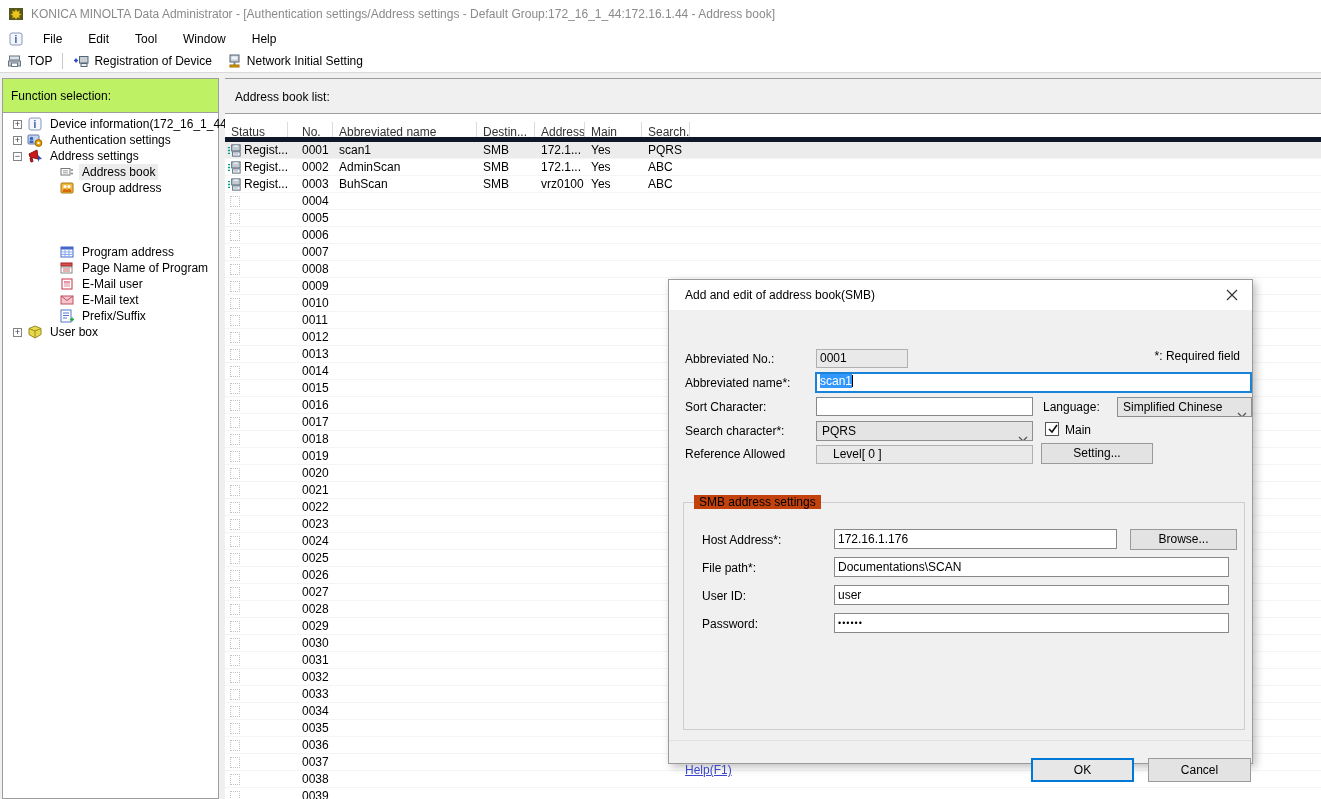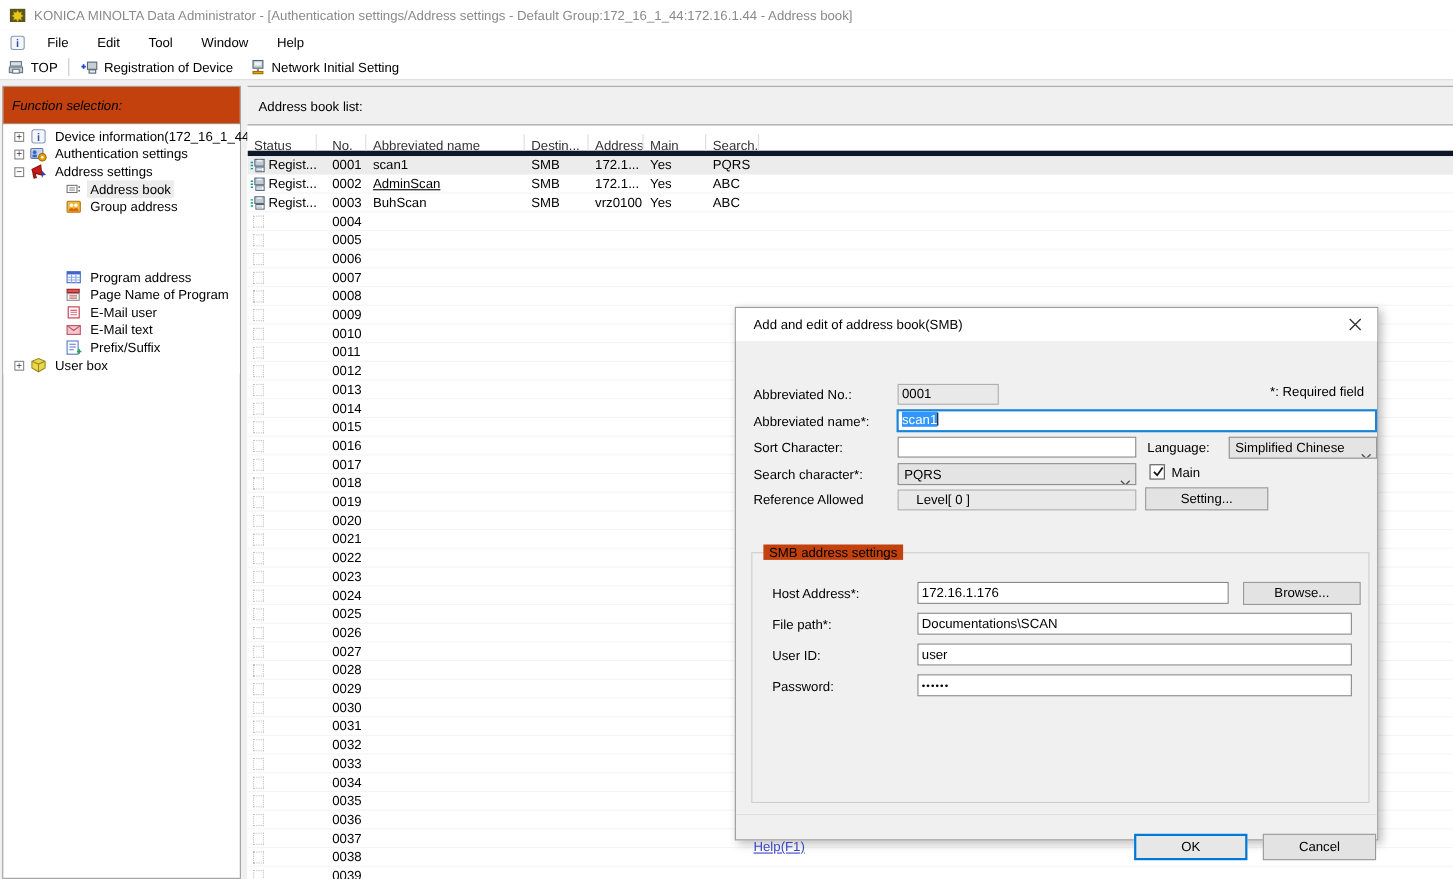--- a/index.html
+++ b/index.html
@@ -16,21 +16,21 @@
   .menubar { position:absolute; left:0; top:27px; width:100%; height:23px; background:#ffffff; display:flex; align-items:center; }
   .menubar .sys { margin-left:8px; }
   .menu-item { padding:3px 13px; cursor:default; }
 
   .toolbar { position:absolute; left:0; top:50px; width:100%; height:23px; background:#ffffff; border-bottom:1px solid #d9d9d9; display:flex; align-items:center; }
   .tool-btn { display:flex; align-items:center; gap:5px; padding:2px 7px; height:22px; }
   .tool-sep { width:1px; height:16px; background:#c8c8c8; margin:0 3px; }
 
   
   .left-panel { position:absolute; left:2px; top:78px; width:217px; height:721px; background:#ffffff; border:1px solid #9d9d9d; }
-  .panel-header { height:34px; background:#c2410c; border-bottom:1px solid #9d9d9d; padding:10px 0 0 8px;font-style:italic; }
+  .panel-header { height:34px; background:#bef264; border-bottom:1px solid #9d9d9d; padding:10px 0 0 8px; }
   .tree { padding-top:3px; background:#fff; }
   .tree-item { height:16px; display:flex; align-items:center; white-space:nowrap; }
   .expander { width:9px; height:9px; border:1px solid #848484; background:#fff; font-size:9px; line-height:7px; text-align:center; margin-right:5px; flex:0 0 9px; color:#333; }
   .tree-icon { width:16px; height:16px; margin-right:4px; flex:0 0 16px; }
   .tree-icon svg { width:16px; height:16px; display:block; }
   .tree-label { padding:1px 3px; }
   .tree-label.selected { background:#ececec; }
 
   .right-panel { position:absolute; left:225px; top:78px; width:1096px; height:721px; background:#ffffff; border-top:1px solid #9d9d9d; }
   .panel-header2 { height:35px; background:#f0f0f0; border-bottom:1px solid #9d9d9d; padding:11px 0 0 10px; }
@@ -305,21 +305,21 @@
                 <rect x="5" y="2" width="9" height="6.5" fill="#c2cad2" stroke="#556677"></rect>
                 <ellipse cx="9.5" cy="3.3" rx="3" ry=".9" fill="#e8eef4"></ellipse>
                 <rect x="6" y="9.5" width="8" height="4.5" fill="#fff" stroke="#556677"></rect>
                 <line x1="7" y1="11" x2="12" y2="11" stroke="#aabbcc"></line>
                 <line x1="7" y1="12.7" x2="12" y2="12.7" stroke="#aabbcc"></line>
               </svg>
             </span>
             <span>Regist...</span>
           </div>
           <div class="lv-cell" style="width: 45px; padding-left: 14px;">0002</div>
-          <div class="lv-cell" style="width: 144px; text-decoration: underline;">AdminScan</div>
+          <div class="lv-cell" style="width: 144px;">AdminScan</div>
           <div class="lv-cell" style="width: 58px;">SMB</div>
           <div class="lv-cell" style="width: 50px;">172.1...</div>
           <div class="lv-cell" style="width: 57px;">Yes</div>
           <div class="lv-cell" style="width: 48px;">ABC</div>
         </div>
         <div class="lv-row">
           <div class="lv-cell cell-status" style="width: 63px;">
             <span class="st-icon">
               <svg viewBox="0 0 16 16">
                 <path d="M1 5h2.2M1 8h2.2M1 11h2.2" stroke="#00a088" stroke-width="1.4" fill="none"></path>

